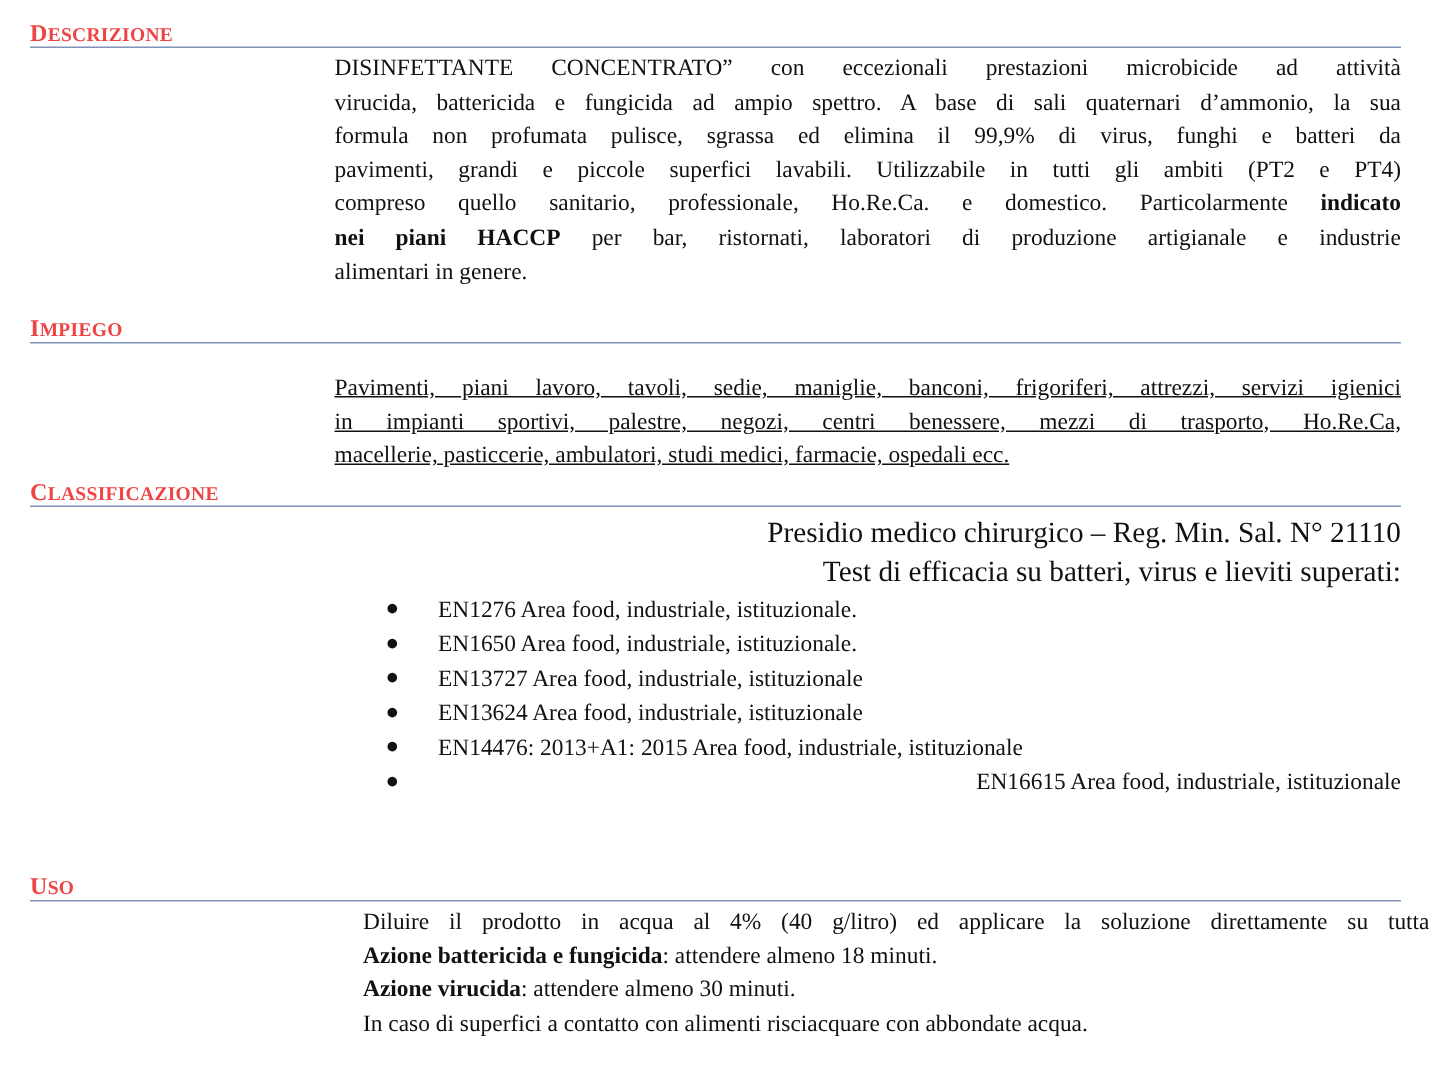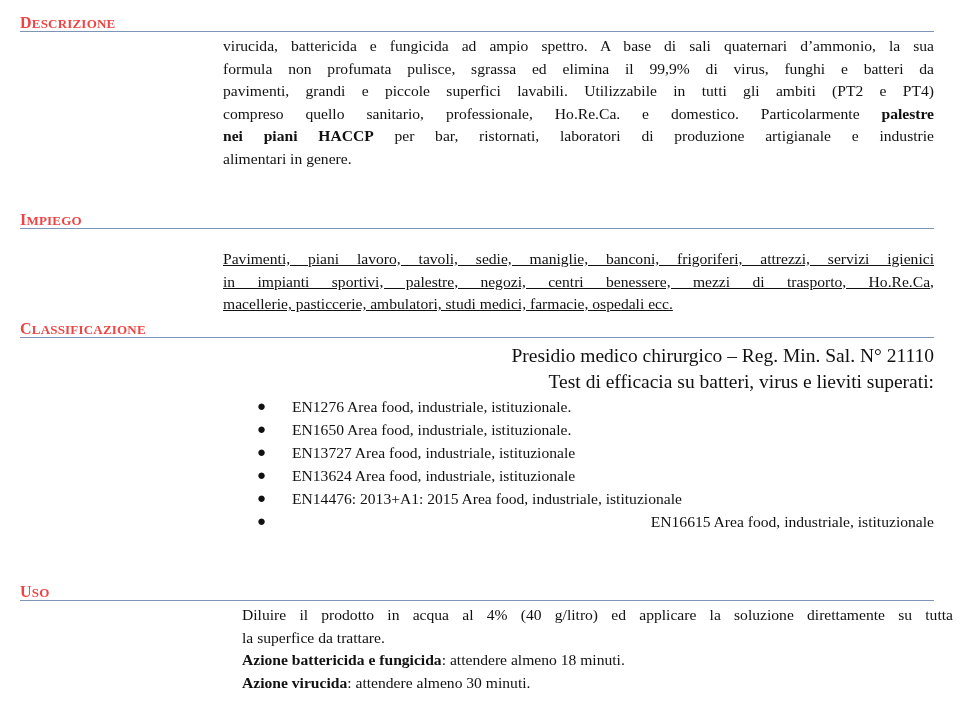--- a/index.html
+++ b/index.html
@@ -28,24 +28,25 @@
   ul.std-list li .bullet { position: absolute; left: 34px; top: 0; font-size: 15px; }
   b { font-weight: bold; }
 </style>
 </head>
 <body>
 
 <div class="section-heading" style="top:15px;">
   <span class="cap">D</span><span>ESCRIZIONE</span>
 </div>
 <div class="body-block" style="top:35px;">
+  <p class="justify-all">DISINFETTANTE CONCENTRATO” con eccezionali prestazioni microbicide ad attività</p>
   <p class="justify-all">virucida, battericida e fungicida ad ampio spettro. A base di sali quaternari d’ammonio, la sua</p>
   <p class="justify-all">formula non profumata pulisce, sgrassa ed elimina il 99,9% di virus, funghi e batteri da</p>
   <p class="justify-all">pavimenti, grandi e piccole superfici lavabili. Utilizzabile in tutti gli ambiti (PT2 e PT4)</p>
-  <p class="justify-all"><span>compreso quello sanitario, professionale, Ho.Re.Ca. e domestico. Particolarmente </span><b>palestre</b></p>
+  <p class="justify-all"><span>compreso quello sanitario, professionale, Ho.Re.Ca. e domestico. Particolarmente </span><b>indicato</b></p>
   <p class="justify-all"><b>nei piani HACCP</b><span> per bar, ristornati, laboratori di produzione artigianale e industrie</span></p>
   <p class="last-line">alimentari in genere.</p>
 </div>
 
 <div class="section-heading" style="top:212px;">
   <span class="cap">I</span><span>MPIEGO</span>
 </div>
 <div class="body-block" style="top:248px;text-decoration:underline;">
   <p class="justify-all">Pavimenti, piani lavoro, tavoli, sedie, maniglie, banconi, frigoriferi, attrezzi, servizi igienici</p>
   <p class="justify-all">in impianti sportivi, palestre, negozi, centri benessere, mezzi di trasporto, Ho.Re.Ca,</p>
@@ -67,16 +68,16 @@
     <li><span class="bullet">●</span></li>
   </ul>
   <p style="line-height:23px;">EN16615 Area food, industriale, istituzionale</p>
 </div>
 
 <div class="section-heading" style="top:584px;">
   <span class="cap">U</span><span>SO</span>
 </div>
 <div class="body-block" style="top:604px;margin-left:19px;">
   <p class="justify-all">Diluire il prodotto in acqua al 4% (40 g/litro) ed applicare la soluzione direttamente su tutta</p>
-  <p class="last-line">la superfice da trattare.</p>
   <p class="last-line"><b>Azione battericida e fungicida</b><span>: attendere almeno 18 minuti.</span></p>
   <p class="last-line"><b>Azione virucida</b><span>: attendere almeno 30 minuti.</span></p>
+  <p class="last-line">In caso di superfici a contatto con alimenti risciacquare con abbondate acqua.</p>
 </div>
 
 </body></html>

